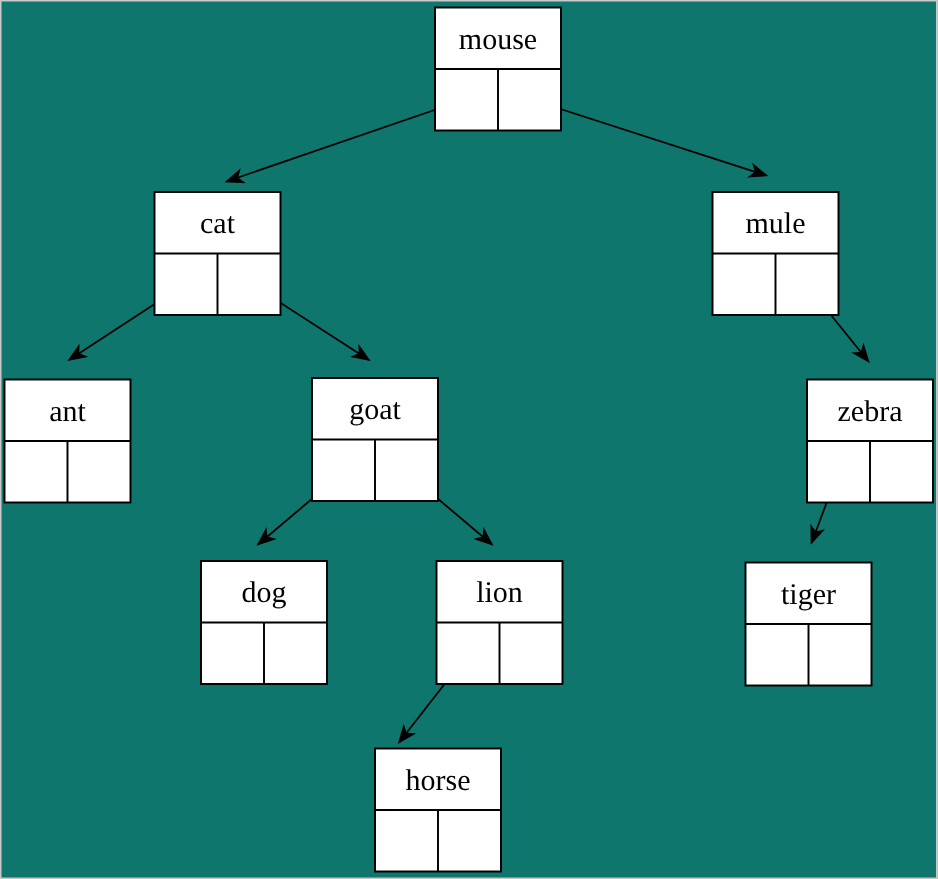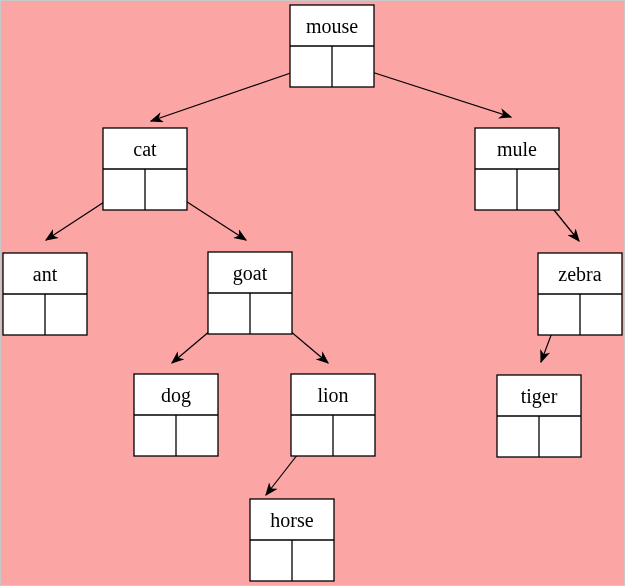--- a/index.html
+++ b/index.html
@@ -5,21 +5,21 @@
   html, body {
     margin: 0;
     padding: 0;
     background: #ffffff;
   }
   .frame {
     width: 625px;
     height: 586px;
     box-sizing: border-box;
     border: 1px solid #c9c9c9;
-    background: #fca5a5;
+    background: #0f766e;
     position: relative;
     overflow: hidden;
   }
   .frame svg {
     position: absolute;
     left: 0;
     top: 0;
     display: block;
   }
   .node-label-text {

